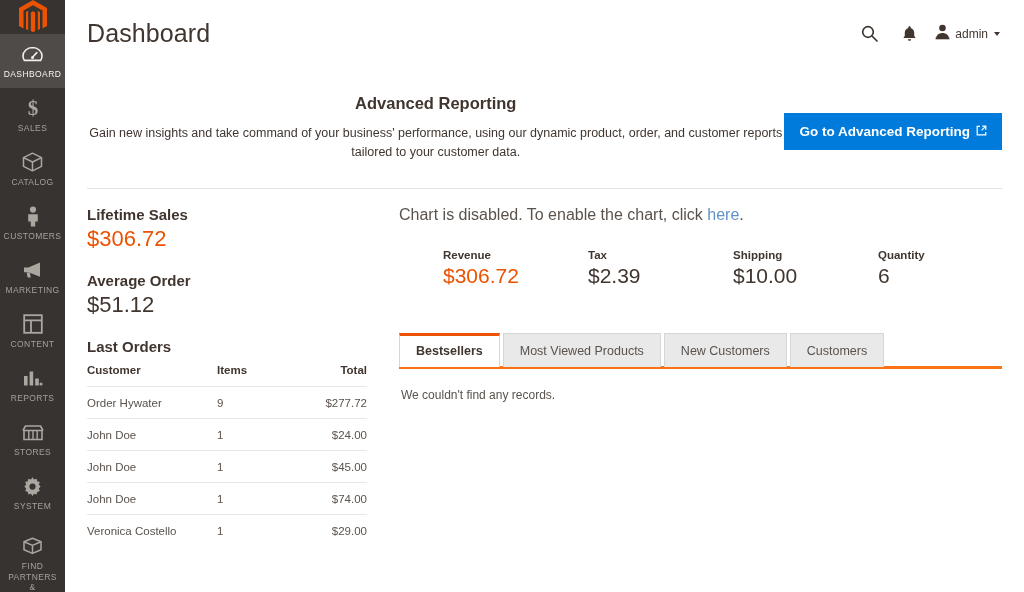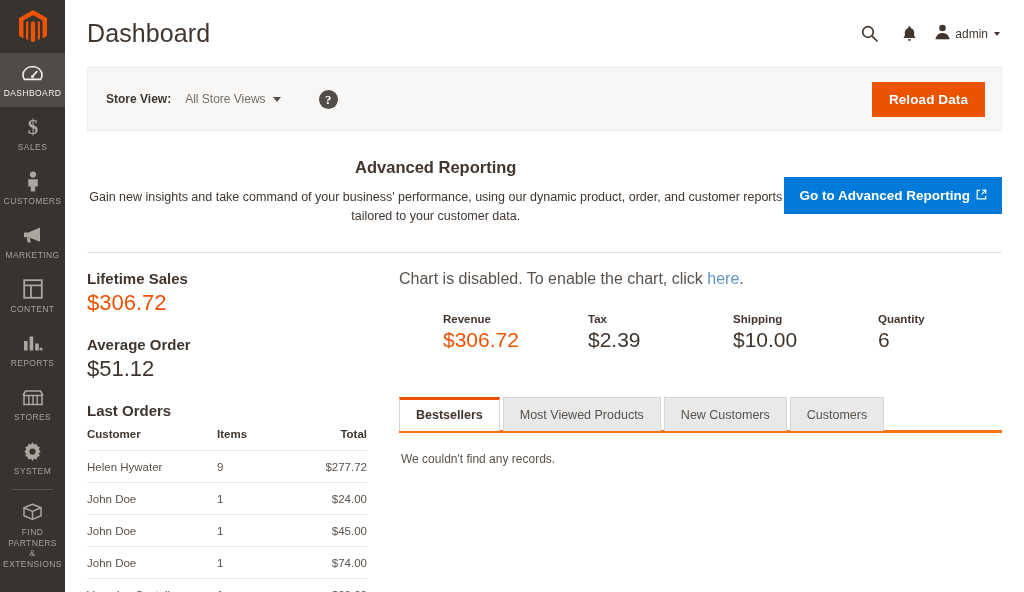--- a/index.html
+++ b/index.html
@@ -371,20 +371,30 @@
 
     <div class="nav-item">
       <span class="nav-icon">
         <svg width="16" height="22" viewBox="0 0 16 22">
             <text x="8" y="18" font-family="Liberation Serif, serif" font-size="21" font-weight="bold" text-anchor="middle" fill="currentColor">$</text>
           </svg>
       </span>
       <span class="nav-label">SALES</span>
     </div>
 
+    <div class="nav-item">
+      <span class="nav-icon">
+        <svg width="21" height="20" viewBox="0 0 21 20">
+            <path d="M10.5 1.2 L19.5 5.6 L10.5 10 L1.5 5.6 Z" fill="none" stroke="currentColor" stroke-width="1.5" stroke-linejoin="round"></path>
+            <path d="M1.5 5.6 L1.5 14.4 L10.5 18.8 L19.5 14.4 L19.5 5.6" fill="none" stroke="currentColor" stroke-width="1.5" stroke-linejoin="round"></path>
+            <path d="M10.5 10 L10.5 18.8" stroke="currentColor" stroke-width="1.5"></path>
+          </svg>
+      </span>
+      <span class="nav-label">CATALOG</span>
+    </div>
 
     <div class="nav-item">
       <span class="nav-icon">
         <svg width="16" height="21" viewBox="0 0 16 21">
             <circle cx="8" cy="3.6" r="3.1" fill="currentColor"></circle>
             <path d="M3.2 8.2h9.6v7.2h-2.6v5.2h-4.4v-5.2h-2.6z" fill="currentColor"></path>
           </svg>
       </span>
       <span class="nav-label">CUSTOMERS</span>
     </div>
@@ -484,29 +494,20 @@
                 <path d="M1.2 14.2c0-3 2.8-5.2 6.3-5.2s6.3 2.2 6.3 5.2z" fill="#41362f"></path>
                 <rect x="0.6" y="13.6" width="13.8" height="1.7" fill="#41362f"></rect>
               </svg>
           </span>
           <span class="admin-name">admin</span>
           <span class="caret-dn"></span>
         </div>
       </div>
     </div>
 
-    <div class="storebar">
-      <span class="store-label">Store View:</span>
-      <span class="store-select">
-        <span>All Store Views</span>
-        <span class="store-caret"></span>
-      </span>
-      <span class="help-icon">?</span>
-      <button class="reload-btn">Reload Data</button>
-    </div>
 
     <div class="adv-report">
       <div class="adv-left">
         <div class="adv-title">Advanced Reporting</div>
         <div class="adv-desc">Gain new insights and take command of your business' performance, using our dynamic product, order, and customer reports tailored to your customer data.</div>
       </div>
       <button class="adv-btn">
         <span>Go to Advanced Reporting</span>
         <span class="ext-icon">
           <svg width="11" height="11" viewBox="0 0 11 11">
@@ -536,21 +537,21 @@
         <table class="orders">
           <thead>
             <tr>
               <th>Customer</th>
               <th class="num">Items</th>
               <th class="tot">Total</th>
             </tr>
           </thead>
           <tbody>
             <tr>
-              <td>Helen Hywater</td>
+              <td>Order Hywater</td>
               <td class="num">9</td>
               <td class="tot">$277.72</td>
             </tr>
             <tr>
               <td>John Doe</td>
               <td class="num">1</td>
               <td class="tot">$24.00</td>
             </tr>
             <tr>
               <td>John Doe</td>

